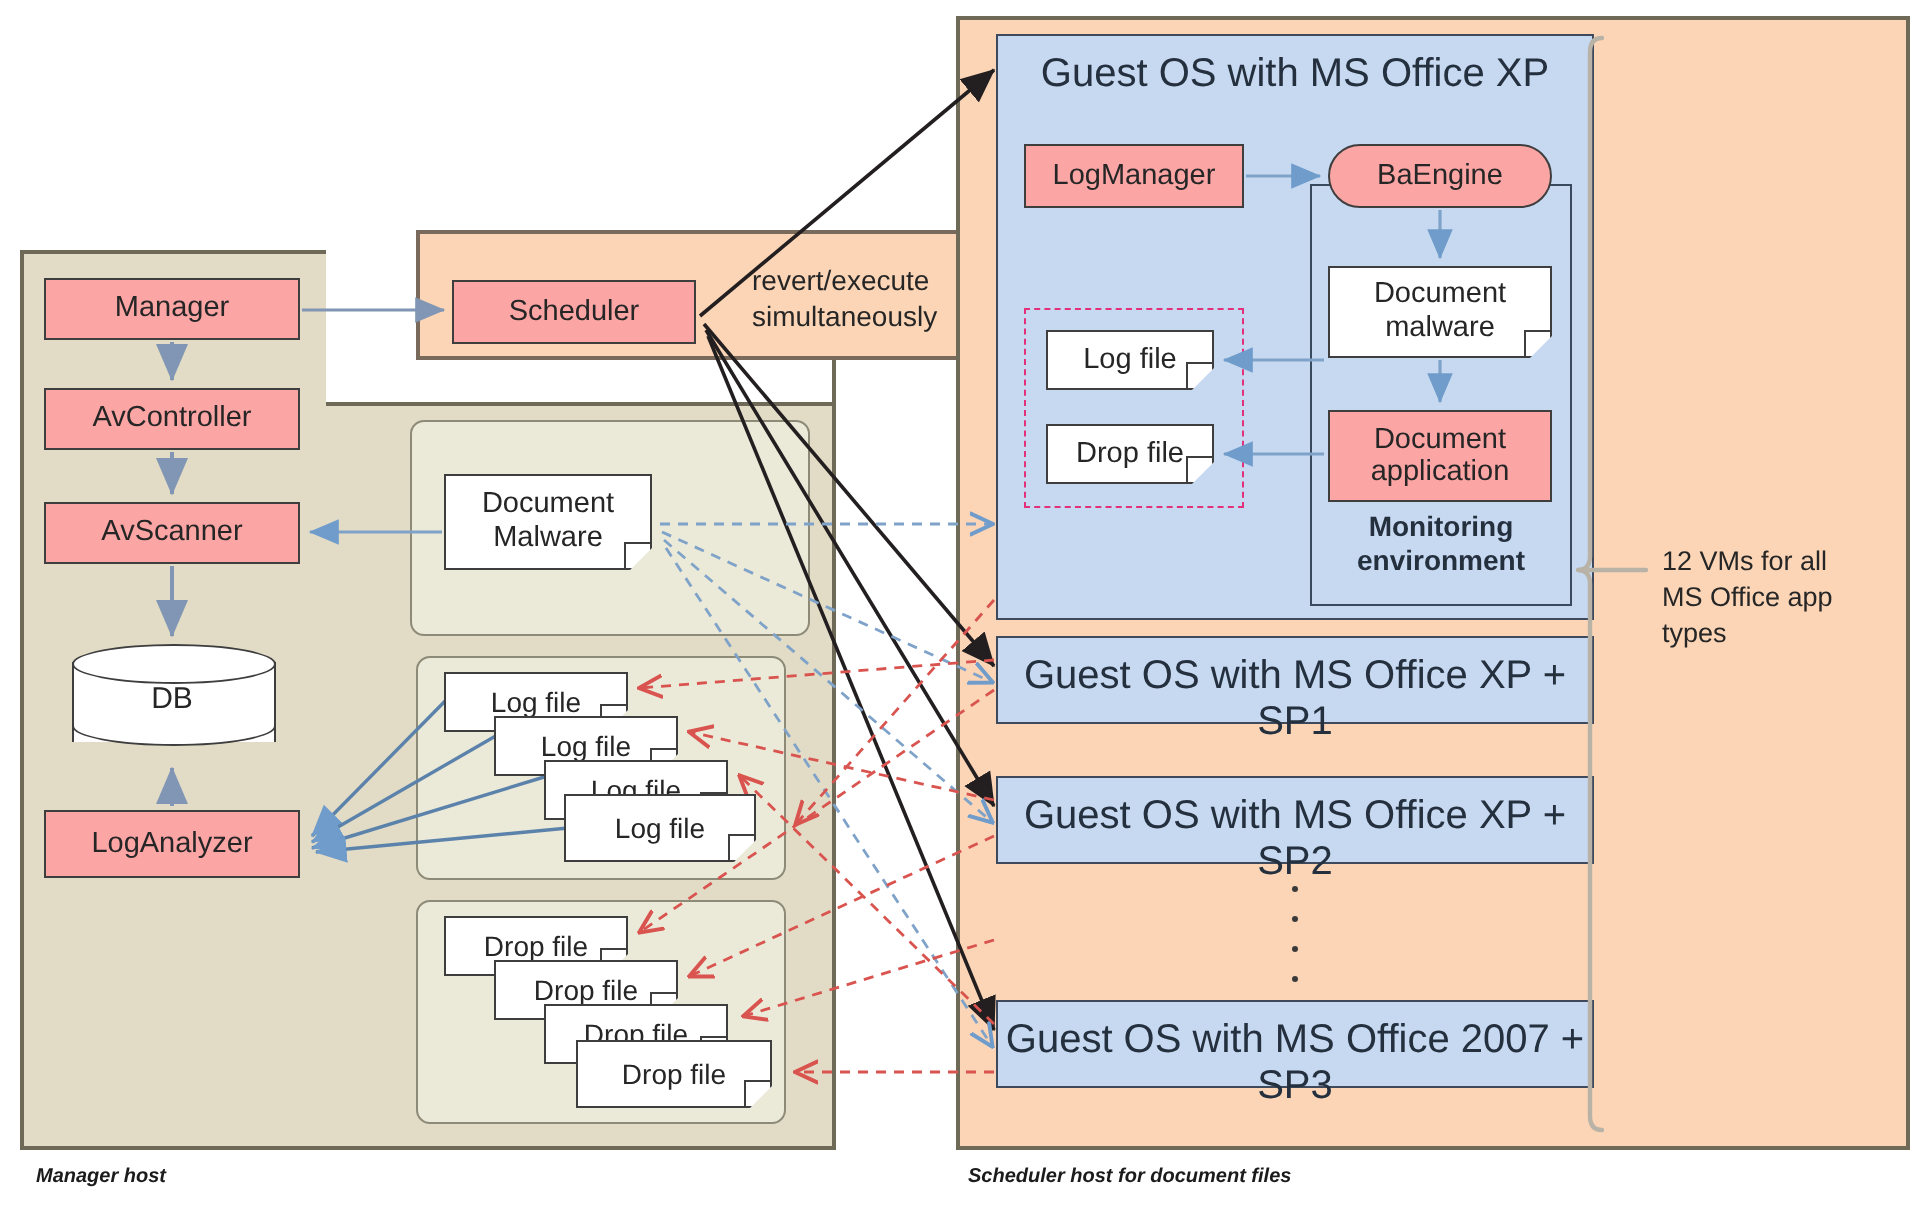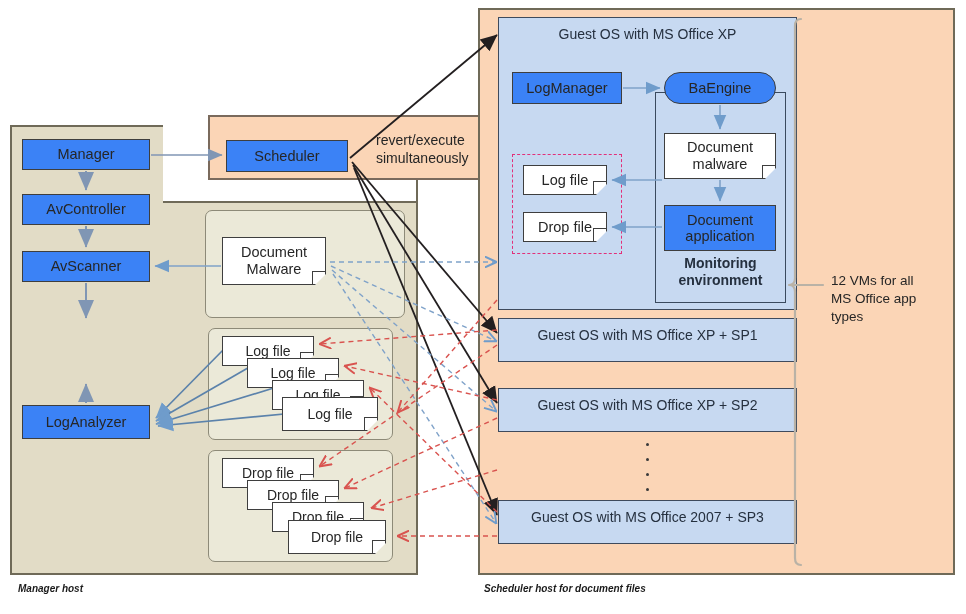--- a/index.html
+++ b/index.html
@@ -44,21 +44,21 @@
   .panel-drops{left:208px; top:450px; width:185px; height:112px;}
 
   .scheduler-host{
     left:478px; top:8px; width:477px; height:567px;
     background:#fbd5b6;
     border:2px solid #6f6a58;
   }
 
   
   .box{
-    background:#3b82f6;
+    background:#fca5a5;
     border:1px solid #3e3e3e;
     display:flex;align-items:center;justify-content:center;
     text-align:center;
     color:#262626;
     font-size:14.5px;
     line-height:1.12;
   }
 
   
   .doc{
@@ -120,21 +120,21 @@
     border:1px solid #3e4a5c;
     color:#25303f;
     font-size:14.5px;
   }
   .vm-main{left:498px; top:17px; width:299px; height:293px;}
   .vm-sp1{left:498px; top:318px; width:299px; height:44px;}
   .vm-sp2{left:498px; top:388px; width:299px; height:44px;}
   .vm-2007{left:498px; top:500px; width:299px; height:44px;}
   .vm-title{
     position:absolute;left:0;top:8px;width:100%;
-    text-align:center;font-size:14px;color:#25303f;
+    text-align:center;font-size:20px;color:#25303f;
   }
 
   .b-logmanager{left:512px; top:72px; width:110px; height:32px;}
   .b-baengine{left:664px; top:72px; width:112px; height:32px;border-radius:16px;}
   .b-docmalware2{left:664px; top:133px; width:112px; height:46px;}
   .b-docapp{left:664px; top:205px; width:112px; height:46px;}
   .b-logfile{left:523px; top:165px; width:84px; height:30px;}
   .b-dropfile{left:523px; top:212px; width:84px; height:30px;}
 
   .monitor-box{
@@ -297,20 +297,26 @@
     <g stroke="#b9b2a6" stroke-width="2.2" fill="none" stroke-linecap="round">
       <path d="M801,19 q-6,0 -6,7 L795,278 q0,7 -6,7 q6,0 6,7 L795,558 q0,7 6,7"></path>
       <line x1="789" y1="285" x2="823" y2="285"></line>
     </g>
   </svg>
 
   <div class="abs box b-manager">Manager</div>
   <div class="abs box b-avcontroller">AvController</div>
   <div class="abs box b-avscanner">AvScanner</div>
 
+  <div class="abs db">
+    <div class="cyl-body"></div>
+    <div class="cyl-bottom"></div>
+    <div class="cyl-top"></div>
+    <div class="cyl-label">DB</div>
+  </div>
 
   <div class="abs box b-loganalyzer">LogAnalyzer</div>
 
   <div class="abs box b-scheduler">Scheduler</div>
 
   <div class="lbl lbl-revert">
     <div>revert/execute</div>
     <div>simultaneously</div>
   </div>
 

